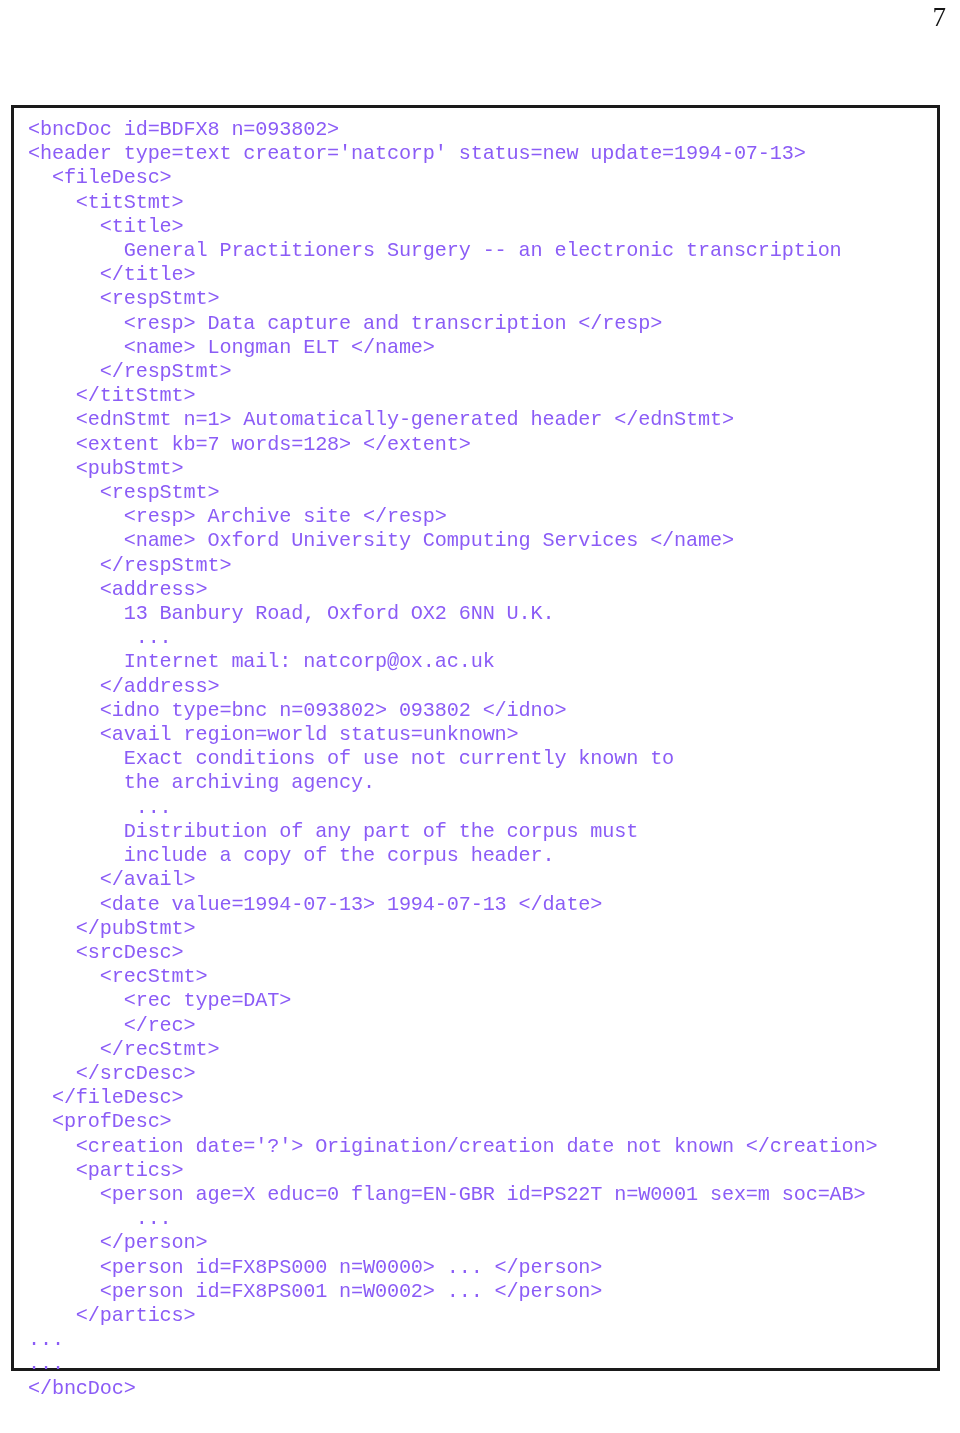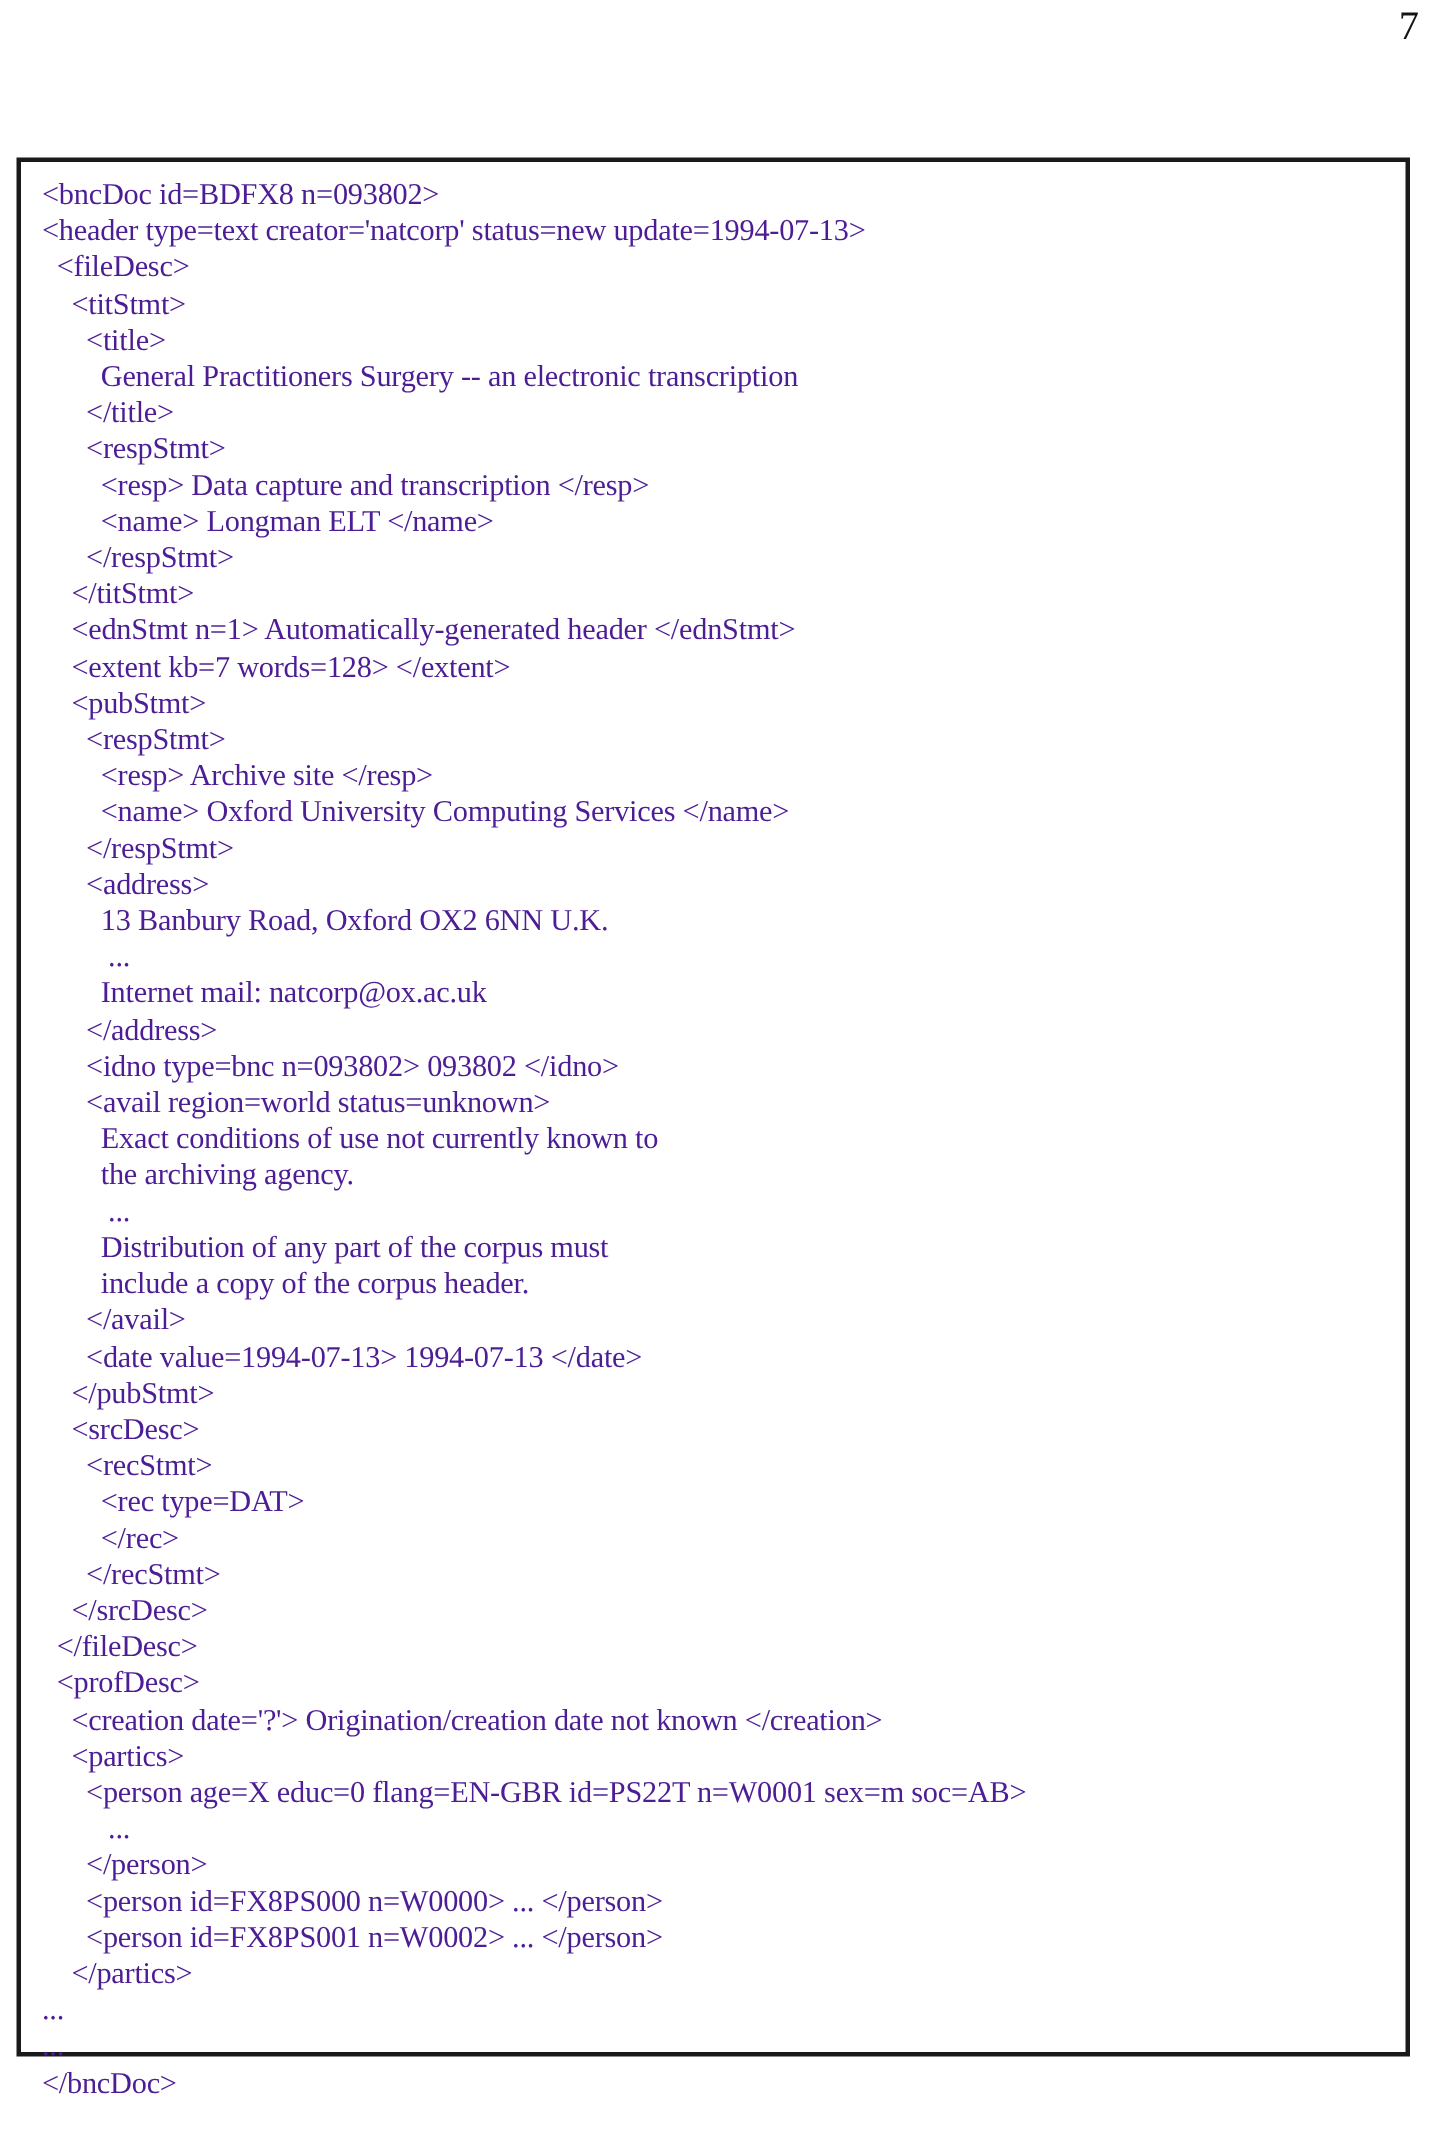--- a/index.html
+++ b/index.html
@@ -37,24 +37,24 @@
     width: 929px;
     height: 1266px;
     box-sizing: border-box;
     border: 3px solid #1a1a1a;
     background: #ffffff;
   }
 
   #code-listing {
     margin: 0;
     padding: 10px 0 0 14px;
-    font-family: Liberation Serif, serif;
+    font-family: Liberation Mono, monospace;
     font-size: 20.2px;
     line-height: 24.2px;
-    color: #4c1d95;
+    color: #8b5cf6;
     white-space: pre;
     letter-spacing: -0.15px;
     -webkit-font-smoothing: none;
   }
   #code-listing .code-line {
     display: block;
     white-space: pre;
     min-height: 24.2px;
   }
 

